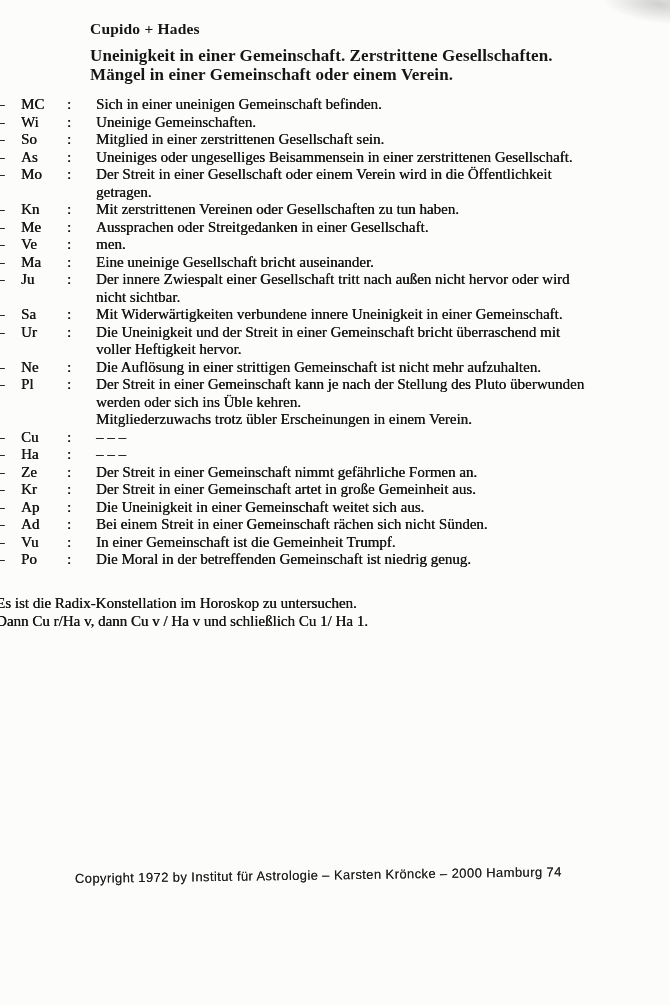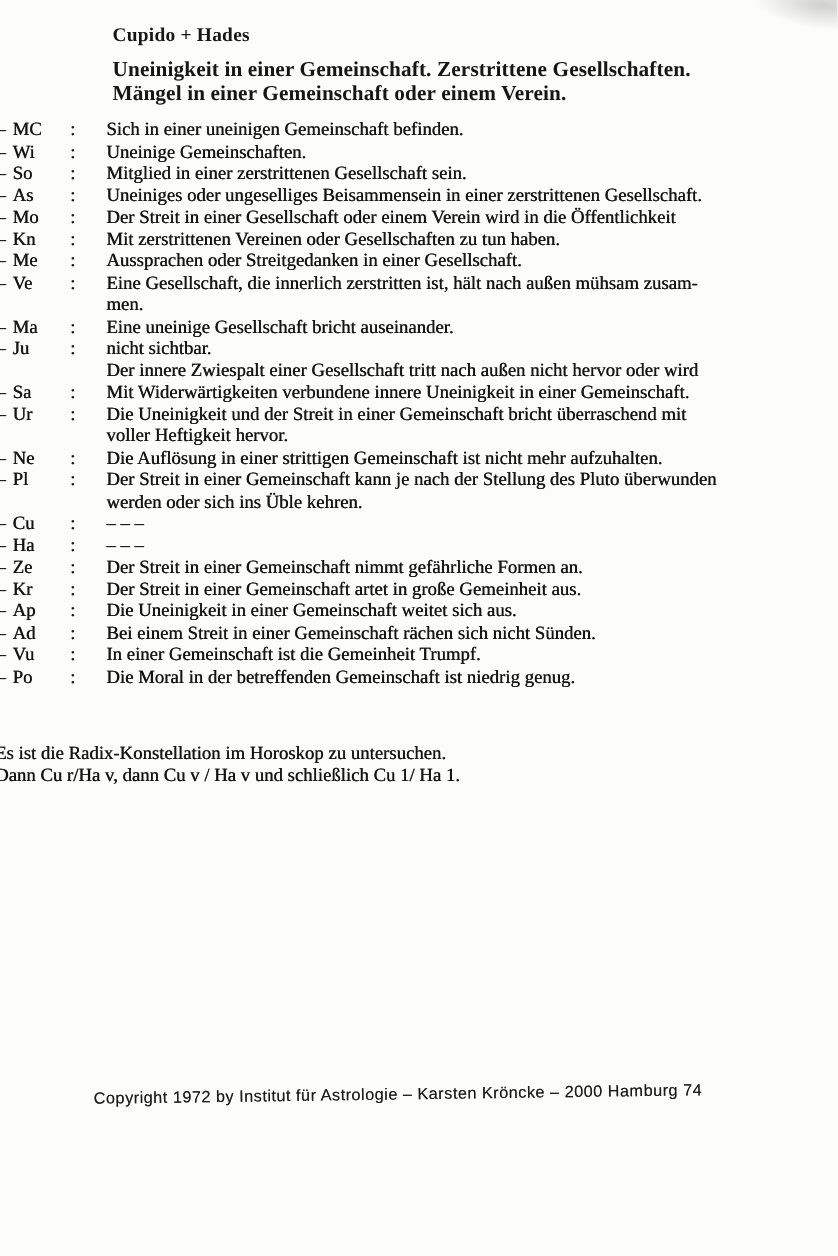--- a/index.html
+++ b/index.html
@@ -29,21 +29,21 @@
     position: absolute;
     left: 0;
     top: 96px;
     width: 670px;
     font-size: 15px;
     line-height: 17.5px;
     text-shadow: 0.3px 0 0 currentColor;
   }
   .row { display: flex; margin-left: -3px; align-items: flex-start; }
   .col-dash  { width: 13px; flex: none; }
-  .col-abbr  { width: 46px; flex: none; }
+  .col-abbr  { width: 46px; flex: none; margin-left: 11px; }
   .col-colon { width: 29px; flex: none; }
   .col-text  { flex: 1; padding-right: 12px; }
   .notes {
     position: absolute;
     left: -4px;
     top: 595px;
     font-size: 15px;
     line-height: 17.8px;
     text-shadow: 0.3px 0 0 currentColor;
   }
@@ -120,20 +120,21 @@
       <span class="col-text">
           <div>Uneiniges oder ungeselliges Beisammensein in einer zerstrittenen Gesellschaft.</div>
         </span>
     </div>
       <div class="row">
       <span class="col-dash">–</span>
       <span class="col-abbr">Mo</span>
       <span class="col-colon">:</span>
       <span class="col-text">
           <div>Der Streit in einer Gesellschaft oder einem Verein wird in die Öffentlichkeit</div>
+          <div>getragen.</div>
         </span>
     </div>
       <div class="row">
       <span class="col-dash">–</span>
       <span class="col-abbr">Kn</span>
       <span class="col-colon">:</span>
       <span class="col-text">
           <div>Mit zerstrittenen Vereinen oder Gesellschaften zu tun haben.</div>
         </span>
     </div>
@@ -143,39 +144,38 @@
       <span class="col-colon">:</span>
       <span class="col-text">
           <div>Aussprachen oder Streitgedanken in einer Gesellschaft.</div>
         </span>
     </div>
       <div class="row">
       <span class="col-dash">–</span>
       <span class="col-abbr">Ve</span>
       <span class="col-colon">:</span>
       <span class="col-text">
-          <div>Eine Gesellschaft, die innerlich zerstritten ist, hält nach außen mühsam zusam-</div>
           <div>men.</div>
         </span>
     </div>
       <div class="row">
       <span class="col-dash">–</span>
       <span class="col-abbr">Ma</span>
       <span class="col-colon">:</span>
       <span class="col-text">
           <div>Eine uneinige Gesellschaft bricht auseinander.</div>
         </span>
     </div>
       <div class="row">
       <span class="col-dash">–</span>
       <span class="col-abbr">Ju</span>
       <span class="col-colon">:</span>
       <span class="col-text">
+          <div>Der innere Zwiespalt einer Gesellschaft tritt nach außen nicht hervor oder wird</div>
           <div>nicht sichtbar.</div>
-          <div>Der innere Zwiespalt einer Gesellschaft tritt nach außen nicht hervor oder wird</div>
         </span>
     </div>
       <div class="row">
       <span class="col-dash">–</span>
       <span class="col-abbr">Sa</span>
       <span class="col-colon">:</span>
       <span class="col-text">
           <div>Mit Widerwärtigkeiten verbundene innere Uneinigkeit in einer Gemeinschaft.</div>
         </span>
     </div>
@@ -196,20 +196,21 @@
           <div>Die Auflösung in einer strittigen Gemeinschaft ist nicht mehr aufzuhalten.</div>
         </span>
     </div>
       <div class="row">
       <span class="col-dash">–</span>
       <span class="col-abbr">Pl</span>
       <span class="col-colon">:</span>
       <span class="col-text">
           <div>Der Streit in einer Gemeinschaft kann je nach der Stellung des Pluto überwunden</div>
           <div>werden oder sich ins Üble kehren.</div>
+          <div>Mitgliederzuwachs trotz übler Erscheinungen in einem Verein.</div>
         </span>
     </div>
       <div class="row">
       <span class="col-dash">–</span>
       <span class="col-abbr">Cu</span>
       <span class="col-colon">:</span>
       <span class="col-text">
           <div>– – –</div>
         </span>
     </div>

